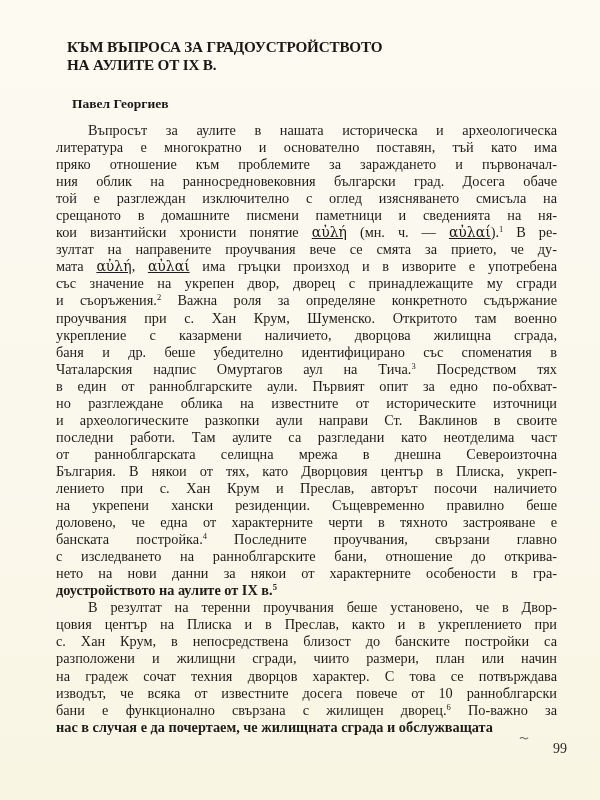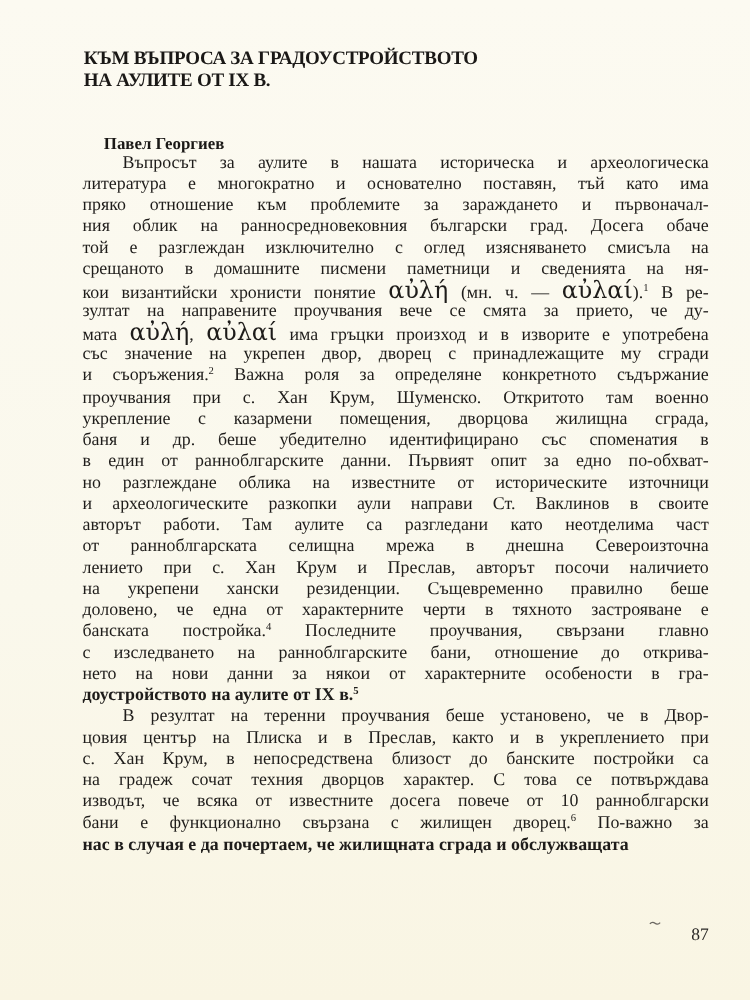--- a/index.html
+++ b/index.html
@@ -36,42 +36,42 @@
     }
     .title span { display: block; white-space: nowrap; }
     .author {
       position: absolute;
       left: 67px;
       top: 91px;
       font-weight: bold;
       font-size: 13.5px;
       line-height: 16px;
       color: #1a1816;
-      margin: 16px;
+      margin: 5px;
     }
     .body {
       position: absolute;
-      left: 66px;
+      left: 56px;
       top: 122px;
       width: 501px;
     }
     .line {
       display: block;
       height: 17.05px;
       line-height: 17.05px;
       font-size: 14.3px;
       white-space: nowrap;
       text-align: justify;
       text-align-last: justify;
       color: #1e1c1a;
     }
     .line.indent { padding-left: 32px; }
     .line.last { text-align-last: left; font-weight: bold; }
     sup { font-size: 8.5px; line-height: 0; vertical-align: 5px; }
-    .greek { font-family: "DejaVu Serif", serif; font-size: 19px; }
+    .greek { font-family: "DejaVu Serif", serif; font-size: 14px; text-decoration: underline; }
     .page-number {
       position: absolute;
       left: 553px;
       top: 741px;
       font-size: 14px;
       color: #2a2826;
     }
     .mark {
       position: absolute;
       left: 519px;
@@ -98,38 +98,41 @@
       <span class="line">пряко отношение към проблемите за зараждането и първоначал-</span>
       <span class="line">ния облик на ранносредновековния български град. Досега обаче</span>
       <span class="line">той е разглеждан изключително с оглед изясняването смисъла на</span>
       <span class="line">срещаното в домашните писмени паметници и сведенията на ня-</span>
       <span class="line">кои византийски хронисти понятие <span class="greek">αὐλή</span> (мн. ч. — <span class="greek">αὐλαί</span>).<sup>1</sup>  В ре-</span>
       <span class="line">зултат на направените проучвания вече се смята за прието, че ду-</span>
       <span class="line">мата <span class="greek">αὐλή</span>, <span class="greek">αὐλαί</span> има гръцки произход и в изворите е употребена</span>
       <span class="line">със значение на укрепен двор, дворец с принадлежащите му сгради</span>
       <span class="line">и съоръжения.<sup>2</sup> Важна роля за определяне конкретното съдържание</span>
       <span class="line">проучвания при с. Хан Крум, Шуменско. Откритото там военно</span>
-      <span class="line">укрепление с казармени помещения, дворцова жилищна сграда,</span>
+      <span class="line">укрепление с казармени наличието, дворцова жилищна сграда,</span>
       <span class="line">баня и др. беше убедително идентифицирано със споменатия в</span>
-      <span class="line">в един от ранноблгарските данни. Първият опит за едно по-обхват-</span>
+      <span class="line">Чаталарския надпис Омуртагов аул на Тича.<sup>3</sup> Посредством тях</span>
+      <span class="line">в един от ранноблгарските аули. Първият опит за едно по-обхват-</span>
       <span class="line">но разглеждане облика на известните от историческите източници</span>
       <span class="line">и археологическите разкопки аули направи Ст. Ваклинов в своите</span>
-      <span class="line">авторът работи. Там аулите са разгледани като неотделима част</span>
+      <span class="line">последни работи. Там аулите са разгледани като неотделима част</span>
       <span class="line">от ранноблгарската селищна мрежа в днешна Североизточна</span>
+      <span class="line">България. В някои от тях, като Дворцовия център в Плиска, укреп-</span>
       <span class="line">лението при с. Хан Крум и Преслав, авторът посочи наличието</span>
       <span class="line">на укрепени хански резиденции. Същевременно правилно беше</span>
       <span class="line">доловено, че една от характерните черти в тяхното застрояване е</span>
       <span class="line">банската постройка.<sup>4</sup> Последните проучвания, свързани главно</span>
       <span class="line">с изследването на ранноблгарските бани, отношение до открива-</span>
       <span class="line">нето на нови данни за някои от характерните особености в гра-</span>
       <span class="line last">доустройството на аулите от IX в.<sup>5</sup></span>
       <span class="line indent">В резултат на теренни проучвания беше установено, че в Двор-</span>
       <span class="line">цовия център на Плиска и в Преслав, както и в укреплението при</span>
       <span class="line">с. Хан Крум, в непосредствена близост до банските постройки са</span>
+      <span class="line">разположени и жилищни сгради, чиито размери, план или начин</span>
       <span class="line">на градеж сочат техния дворцов характер. С това се потвърждава</span>
       <span class="line">изводът, че всяка от известните досега повече от 10 ранноблгарски</span>
       <span class="line">бани е функционално свързана с жилищен дворец.<sup>6</sup> По-важно за</span>
       <span class="line last">нас в случая е да почертаем, че жилищната сграда и обслужващата</span>
     </div>
 
   <span class="mark">〜</span>
-  <div class="page-number">87</div>
+  <div class="page-number">99</div>
 </div>
 
 </body></html>

